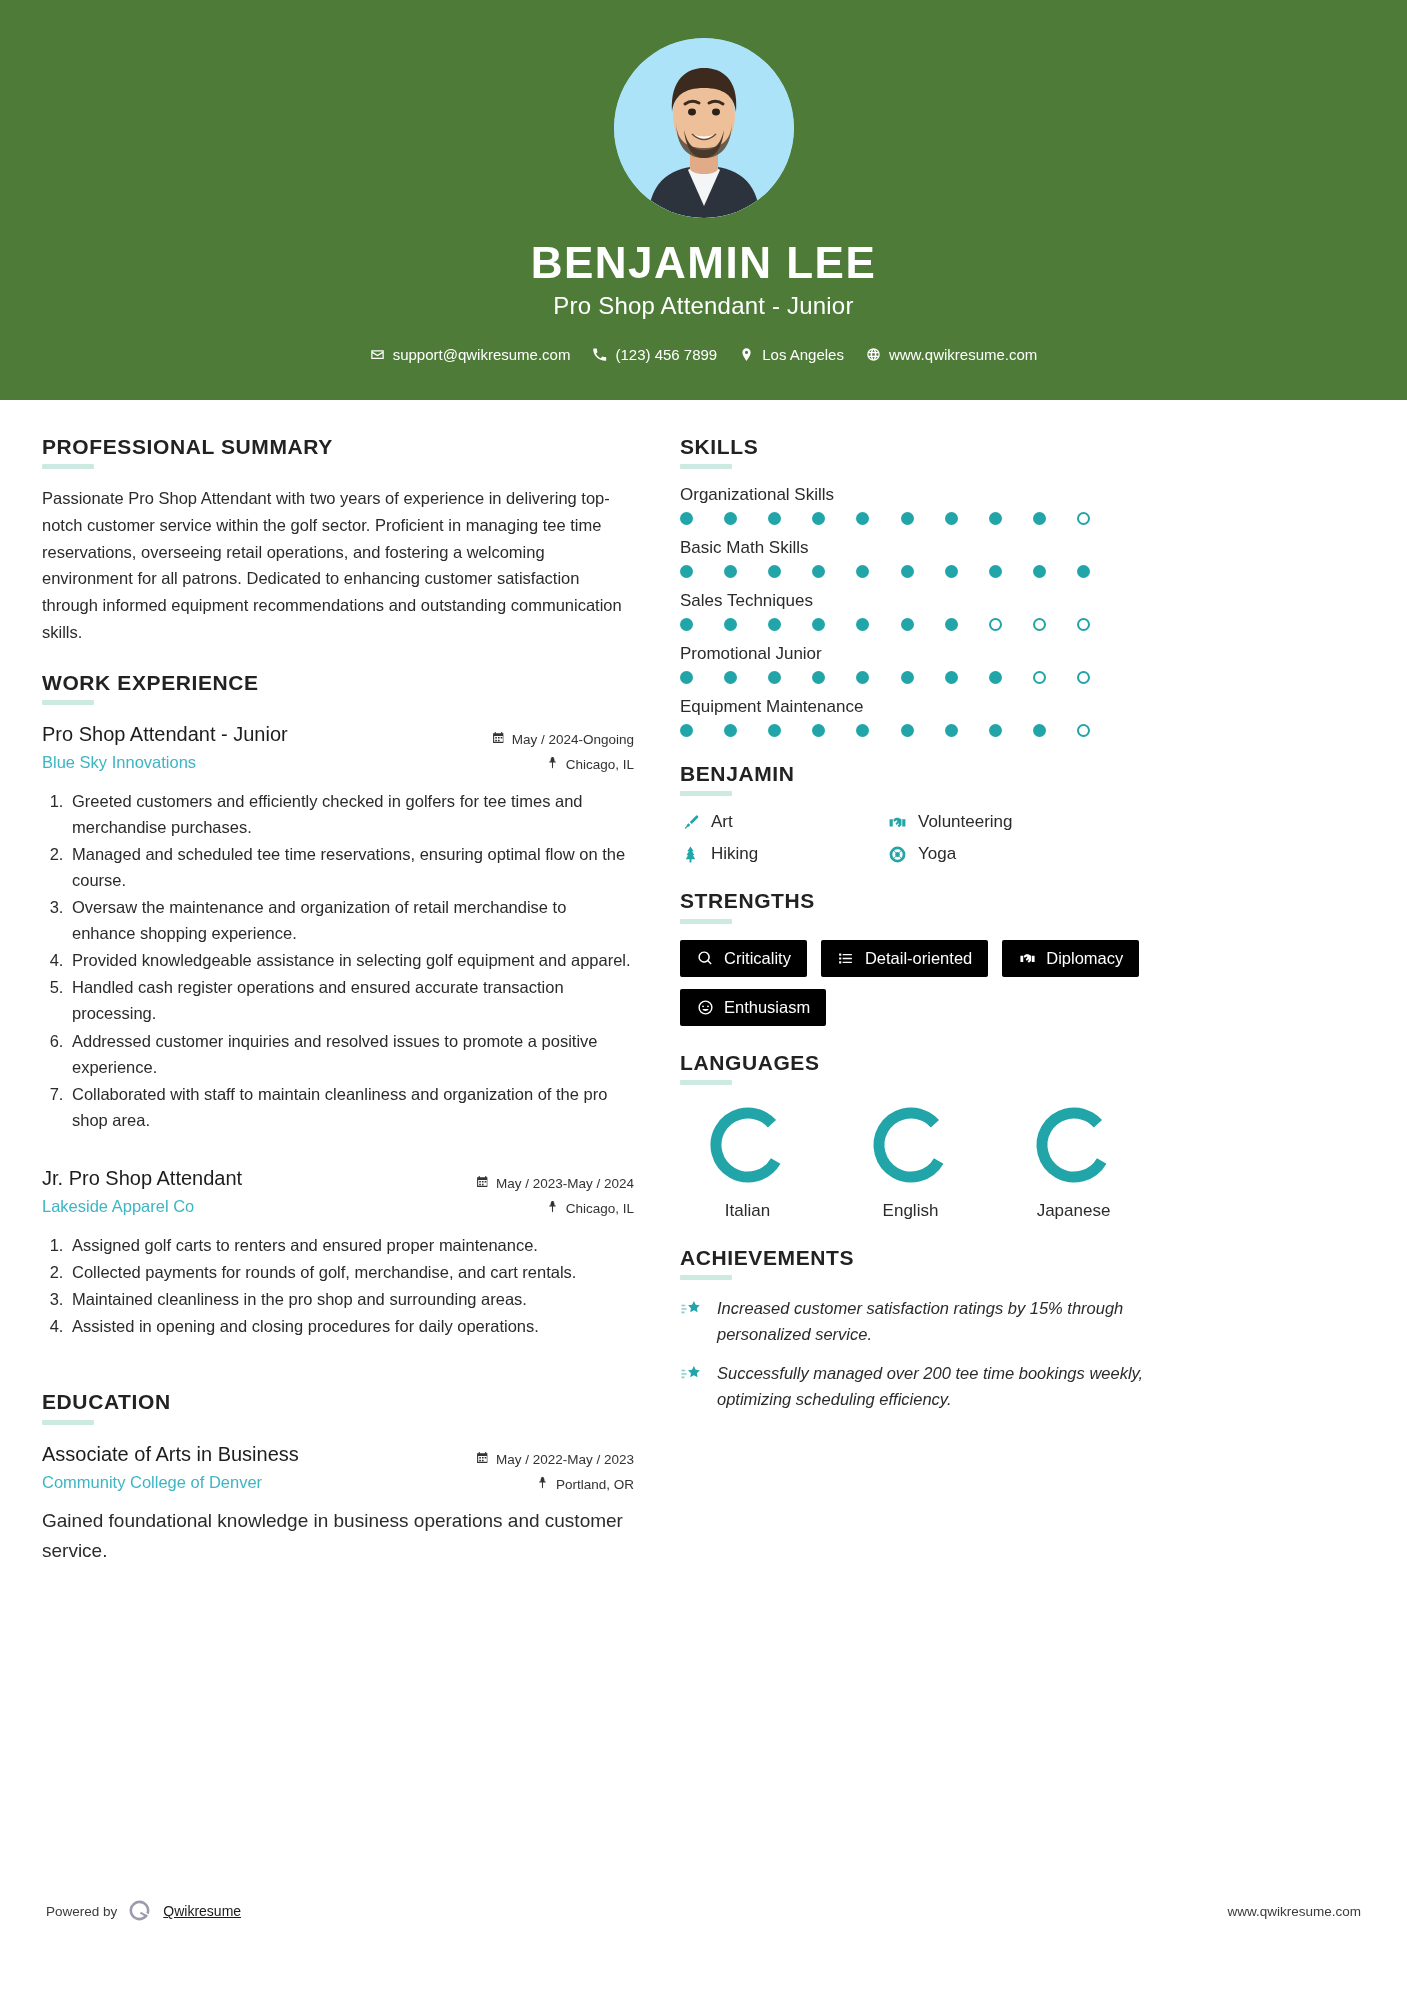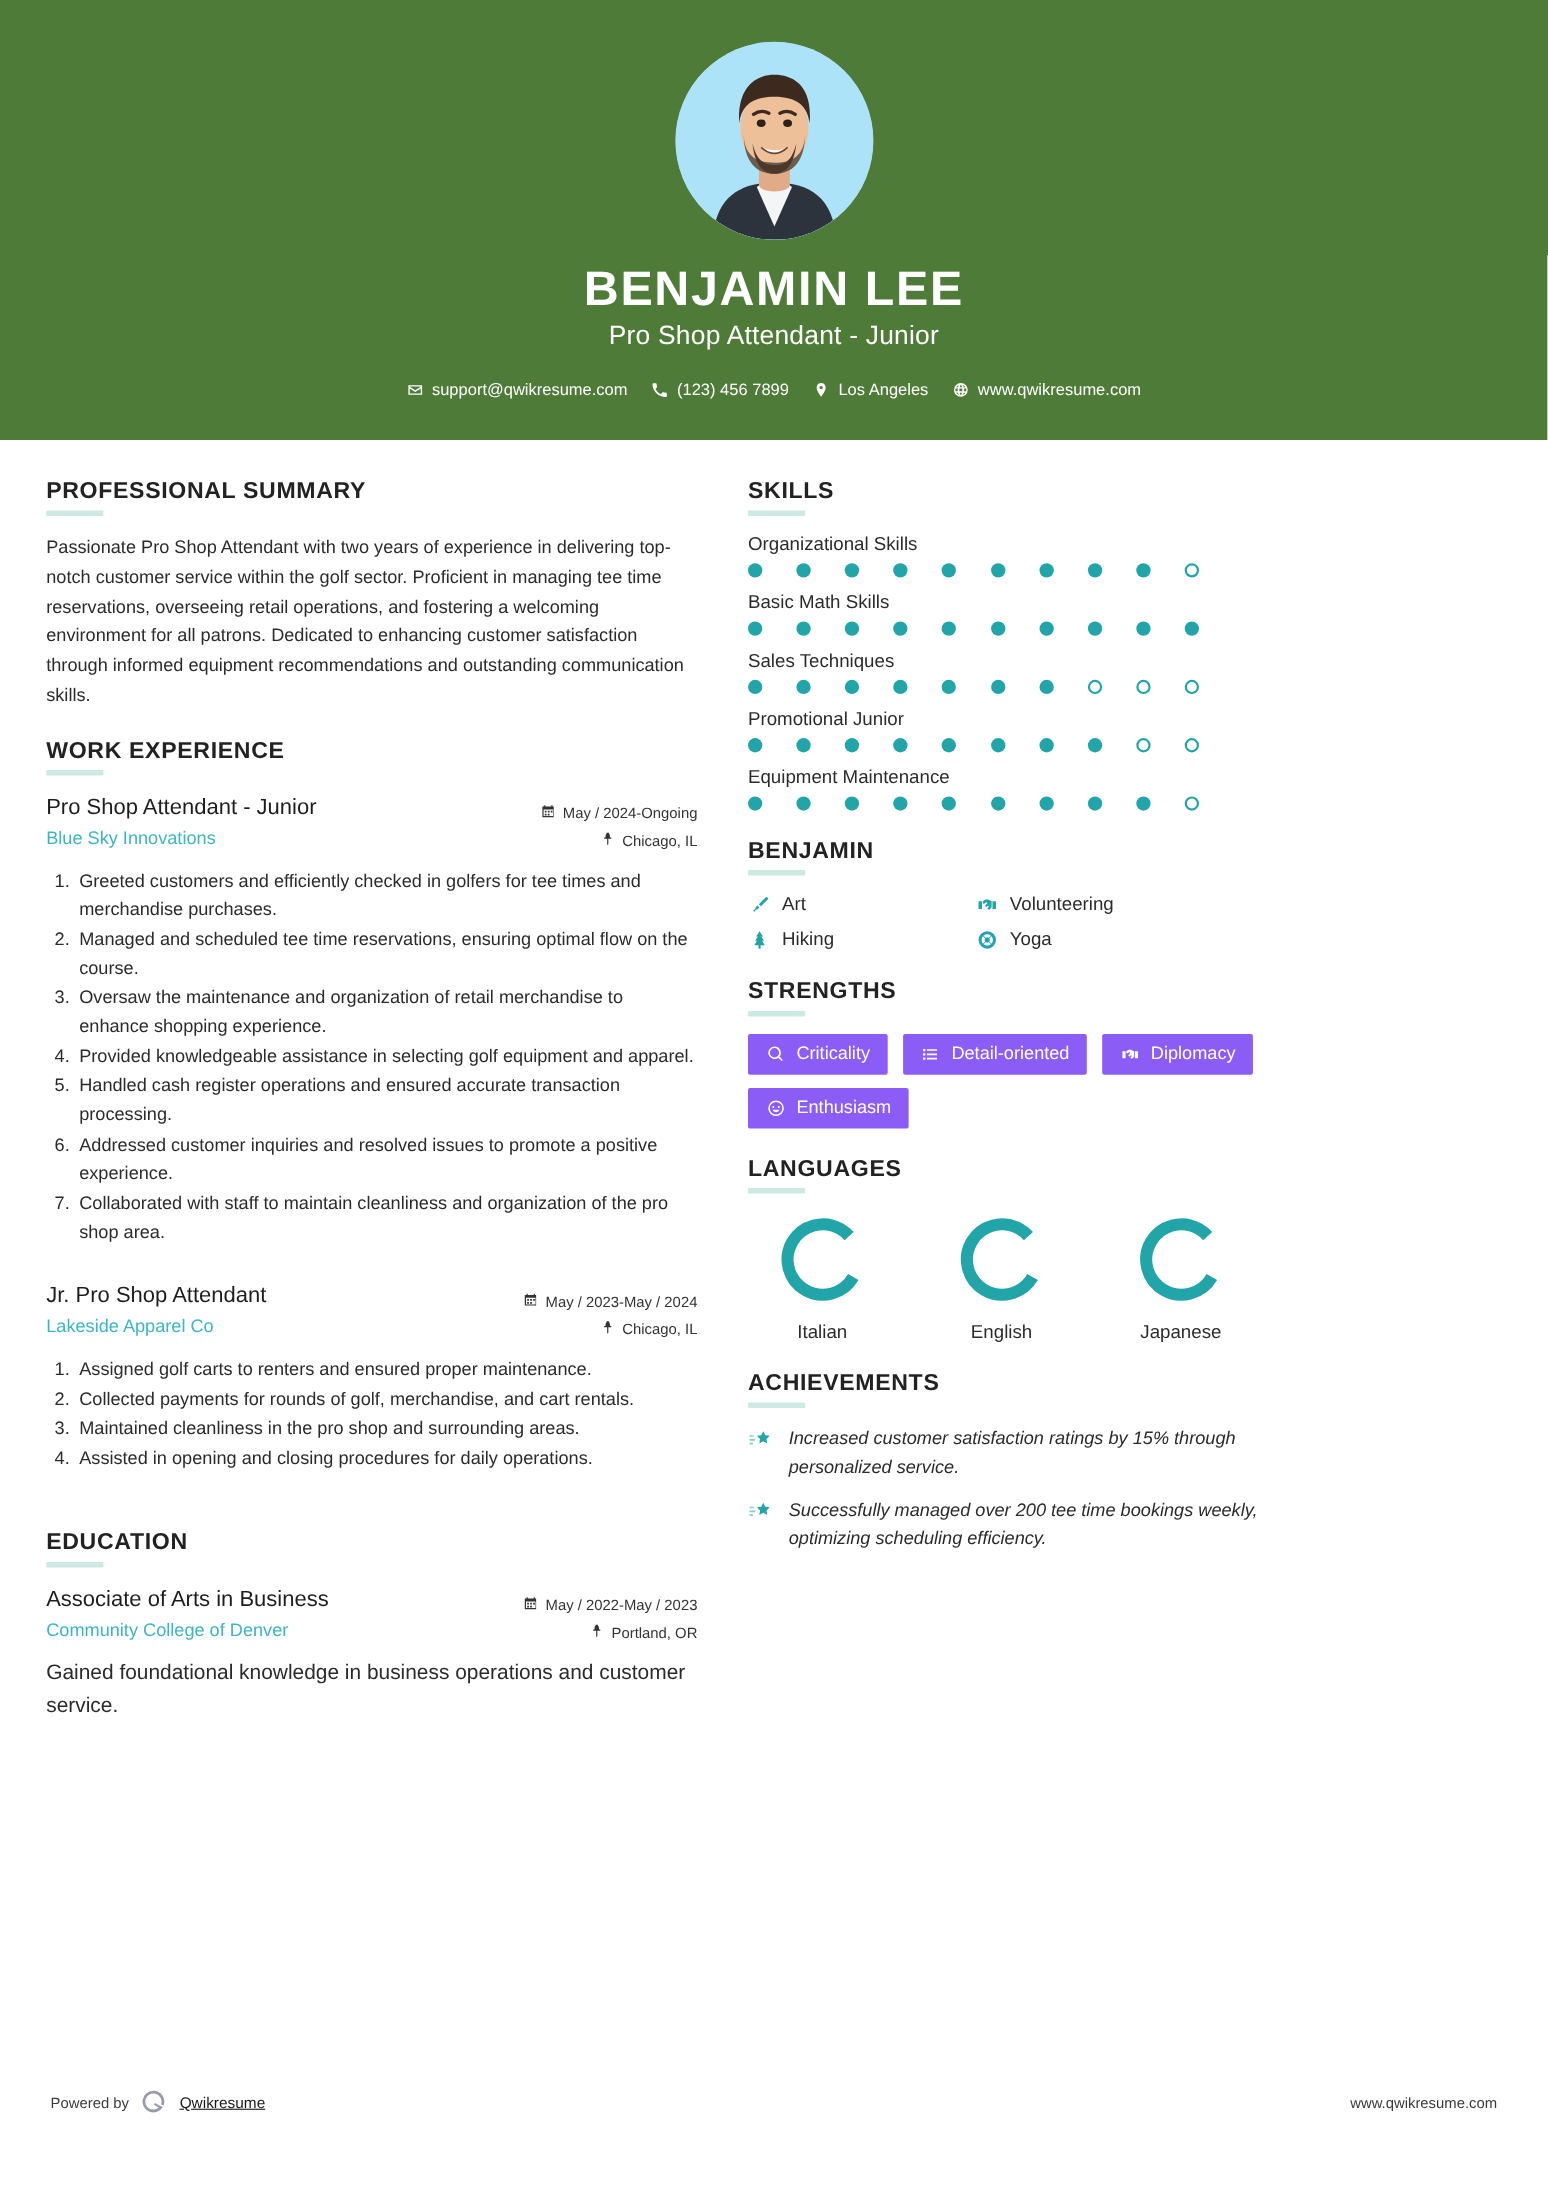--- a/index.html
+++ b/index.html
@@ -193,21 +193,21 @@
   .interest-item .ic { width: 20px; height: 20px; display: inline-flex; align-items: center; justify-content: center; }
   .interest-item .ic svg { fill: #21a5a8; }
 
   
   .strengths-wrap {
     display: flex;
     flex-wrap: wrap;
     gap: 12px 14px;
   }
   .strength-chip {
-    background: #8b5cf6;
+    background: #000000;
     color: #ffffff;
     font-size: 16.5px;
     padding: 9px 16px;
     display: inline-flex;
     align-items: center;
     gap: 10px;
     border-radius: 2px;
   }
   .strength-chip .ic { width: 18px; height: 18px; display: inline-flex; align-items: center; justify-content: center; }
   .strength-chip .ic svg { fill: #ffffff; }

